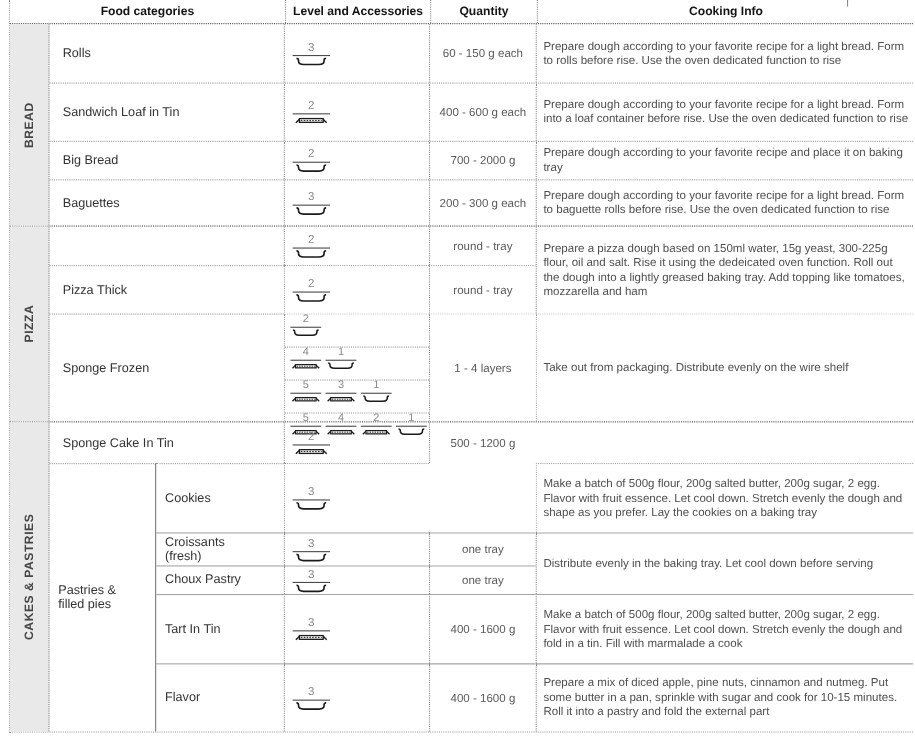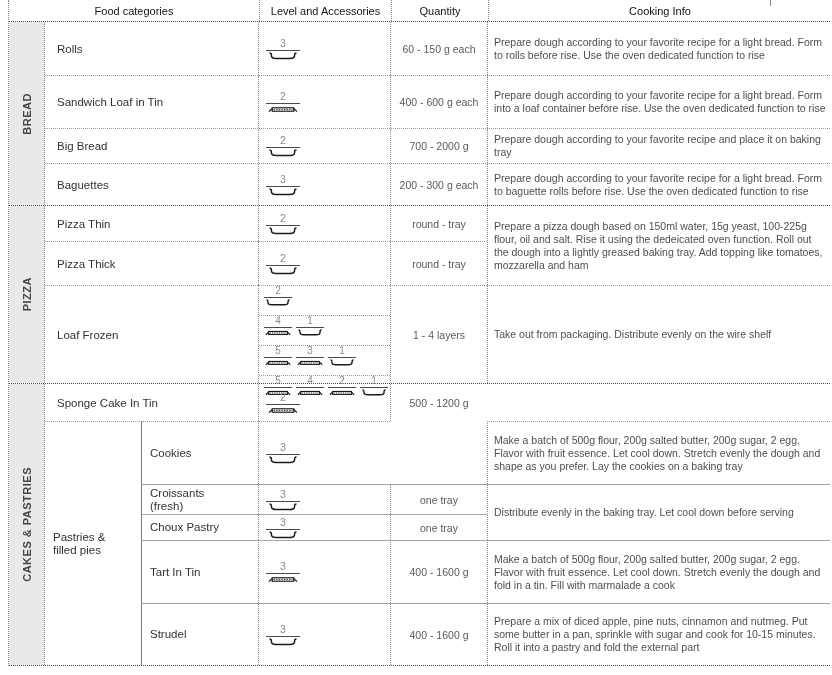--- a/index.html
+++ b/index.html
@@ -10,21 +10,21 @@
     position: relative;
     overflow: hidden;
   }
   .table {
     position: absolute; left: 8px; top: 0; width: 822px;
     border-left: 1px dotted #8a8a8a;
     border-bottom: 1px dotted #4a4a4a;
   }
   
   .header { display: grid; grid-template-columns: 250px 132px 97px 343px; height: 22px; border-bottom: 1px dotted #4a4a4a; }
-  .hcell { display: flex; align-items: center; justify-content: center; font-size: 11px; font-weight: normal; color: #141414; }
+  .hcell { display: flex; align-items: center; justify-content: center; font-size: 11px; font-weight: bold; color: #141414; }
   .hcell + .hcell { border-left: 1px dotted #8a8a8a; }
 
   
   .group { display: flex; }
   .group + .group { border-top: 1px dotted #4a4a4a; }
   .band { width: 37px; background: #e9e9e9; border-right: 1px dotted #8a8a8a; display: flex; align-items: center; justify-content: center; }
   .band span { writing-mode: vertical-rl; transform: rotate(180deg); font-size: 11px; font-weight: bold; color: #454545; letter-spacing: 0.5px; white-space: nowrap; }
   .rows { flex: 1; }
 
   
@@ -135,44 +135,43 @@
       </div>
     </div>
   </div>
 
   <div class="group">
     <div class="band">
         <span>PIZZA</span>
       </div>
     <div class="rows">
       <div class="pz">
-        <div class="name" style="grid-area:1/1">Pizza Thin</div>
         <div class="acc" style="grid-area:1/2">
           <div class="lvl">
             <div class="num">2</div>
             <svg width="30" height="8" viewBox="0 0 30 8">
                 <path d="M1.5 1 C3 1 3.4 1.6 3.4 3 L3.4 3.6 C3.4 5.6 5.2 6.6 8 6.6 L22 6.6 C24.8 6.6 26.6 5.6 26.6 3.6 L26.6 3 C26.6 1.6 27 1 28.5 1" fill="none" stroke="#1a1a1a" stroke-width="1.5"></path>
               </svg>
           </div>
         </div>
         <div class="qty" style="grid-area:1/3">round - tray</div>
-        <div class="info" style="grid-area:1/4/3/5">Prepare a pizza dough based on 150ml water, 15g yeast, 100-225g flour, oil and salt. Rise it using the dedeicated oven function. Roll out the dough into a lightly greased baking tray. Add topping like tomatoes, mozzarella and ham</div>
+        <div class="info" style="grid-area:1/4/3/5">Prepare a pizza dough based on 150ml water, 15g yeast, 300-225g flour, oil and salt. Rise it using the dedeicated oven function. Roll out the dough into a lightly greased baking tray. Add topping like tomatoes, mozzarella and ham</div>
 
         <div class="name btd" style="grid-area:2/1">Pizza Thick</div>
         <div class="acc btd" style="grid-area:2/2">
           <div class="lvl">
             <div class="num">2</div>
             <svg width="30" height="8" viewBox="0 0 30 8">
                 <path d="M1.5 1 C3 1 3.4 1.6 3.4 3 L3.4 3.6 C3.4 5.6 5.2 6.6 8 6.6 L22 6.6 C24.8 6.6 26.6 5.6 26.6 3.6 L26.6 3 C26.6 1.6 27 1 28.5 1" fill="none" stroke="#1a1a1a" stroke-width="1.5"></path>
               </svg>
           </div>
         </div>
         <div class="qty btd" style="grid-area:2/3">round - tray</div>
 
-        <div class="name btd" style="grid-area:3/1">Loaf Frozen</div>
+        <div class="name btd" style="grid-area:3/1">Sponge Frozen</div>
         <div class="acc fz btd" style="grid-area:3/2">
           <div class="fzr">
             <div class="lvl">
               <div class="num">2</div>
               <svg width="26" height="7" viewBox="0 0 30 8">
                   <path d="M1.5 1 C3 1 3.4 1.6 3.4 3 L3.4 3.6 C3.4 5.6 5.2 6.6 8 6.6 L22 6.6 C24.8 6.6 26.6 5.6 26.6 3.6 L26.6 3 C26.6 1.6 27 1 28.5 1" fill="none" stroke="#1a1a1a" stroke-width="1.6"></path>
                 </svg>
             </div>
           </div>
           <div class="fzr">
@@ -316,21 +315,21 @@
             <svg width="30" height="8" viewBox="0 0 30 8">
                 <path d="M1 6.6 L4 3.6 M29 6.6 L26 3.6" stroke="#1a1a1a" stroke-width="1.3" fill="none"></path>
                 <rect x="4.2" y="2.8" width="21.6" height="3.4" fill="none" stroke="#1a1a1a" stroke-width="1.2"></rect>
                 <line x1="5.5" y1="4.5" x2="24.5" y2="4.5" stroke="#1a1a1a" stroke-width="0.9" stroke-dasharray="1.4 1.2"></line>
               </svg>
           </div>
         </div>
         <div class="qty bts" style="grid-area:5/4">400 - 1600 g</div>
         <div class="info bts" style="grid-area:5/5">Make a batch of 500g flour, 200g salted butter, 200g sugar, 2 egg. Flavor with fruit essence. Let cool down. Stretch evenly the dough and fold in a tin. Fill with marmalade a cook</div>
 
-        <div class="name sub bts" style="grid-area:6/2">Strudel</div>
+        <div class="name sub bts" style="grid-area:6/2">Flavor</div>
         <div class="acc bts" style="grid-area:6/3">
           <div class="lvl">
             <div class="num">3</div>
             <svg width="30" height="8" viewBox="0 0 30 8">
                 <path d="M1.5 1 C3 1 3.4 1.6 3.4 3 L3.4 3.6 C3.4 5.6 5.2 6.6 8 6.6 L22 6.6 C24.8 6.6 26.6 5.6 26.6 3.6 L26.6 3 C26.6 1.6 27 1 28.5 1" fill="none" stroke="#1a1a1a" stroke-width="1.5"></path>
               </svg>
           </div>
         </div>
         <div class="qty bts" style="grid-area:6/4">400 - 1600 g</div>
         <div class="info bts" style="grid-area:6/5">Prepare a mix of diced apple, pine nuts, cinnamon and nutmeg. Put some butter in a pan, sprinkle with sugar and cook for 10-15 minutes. Roll it into a pastry and fold the external part</div>

